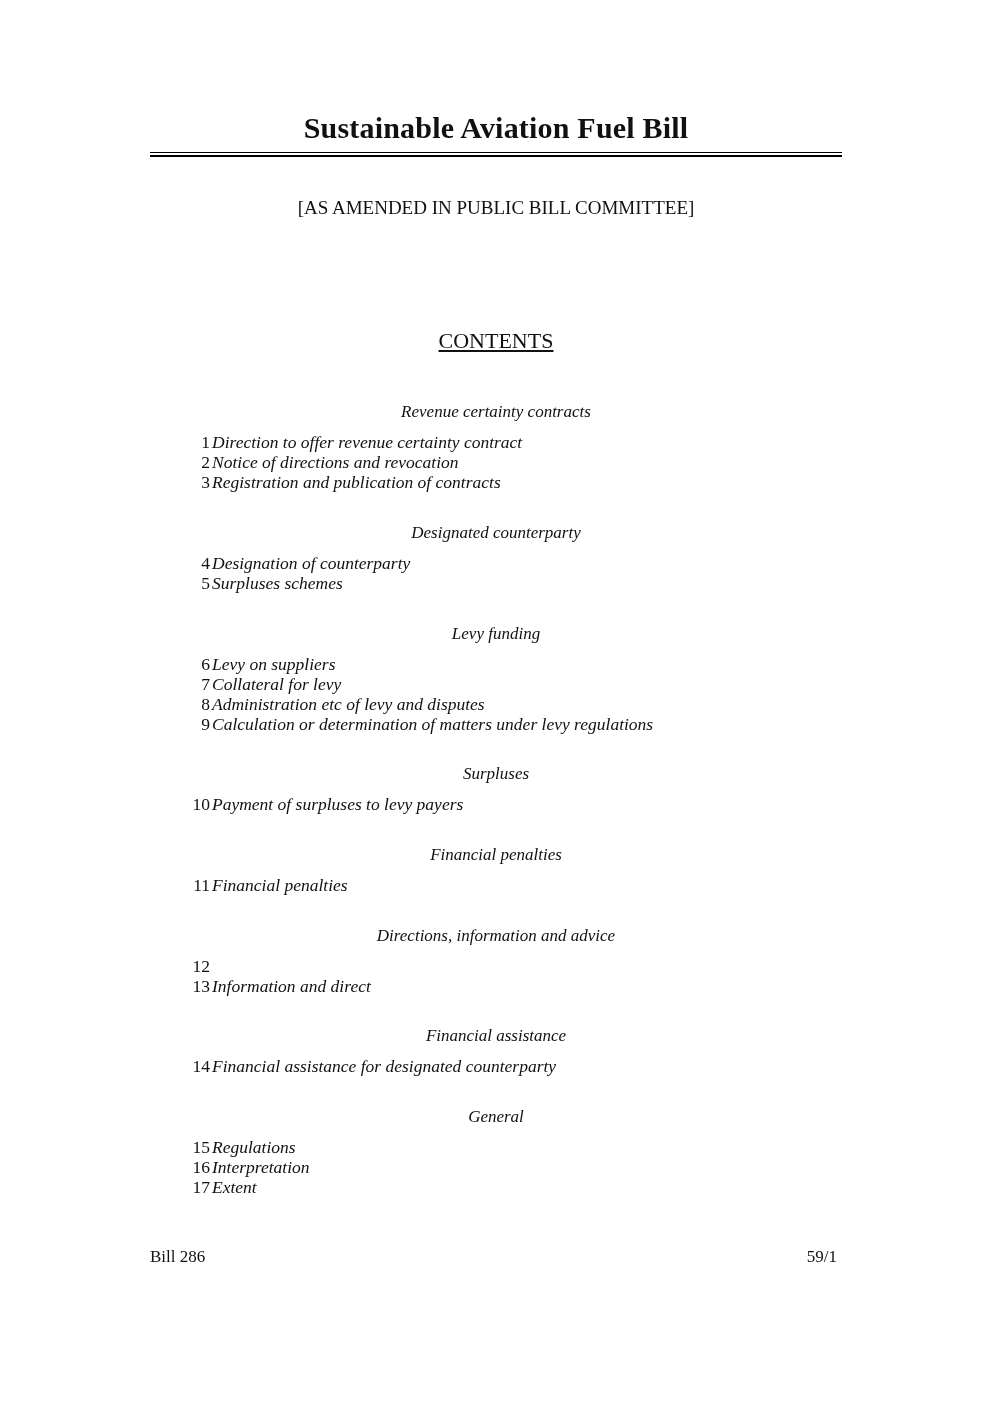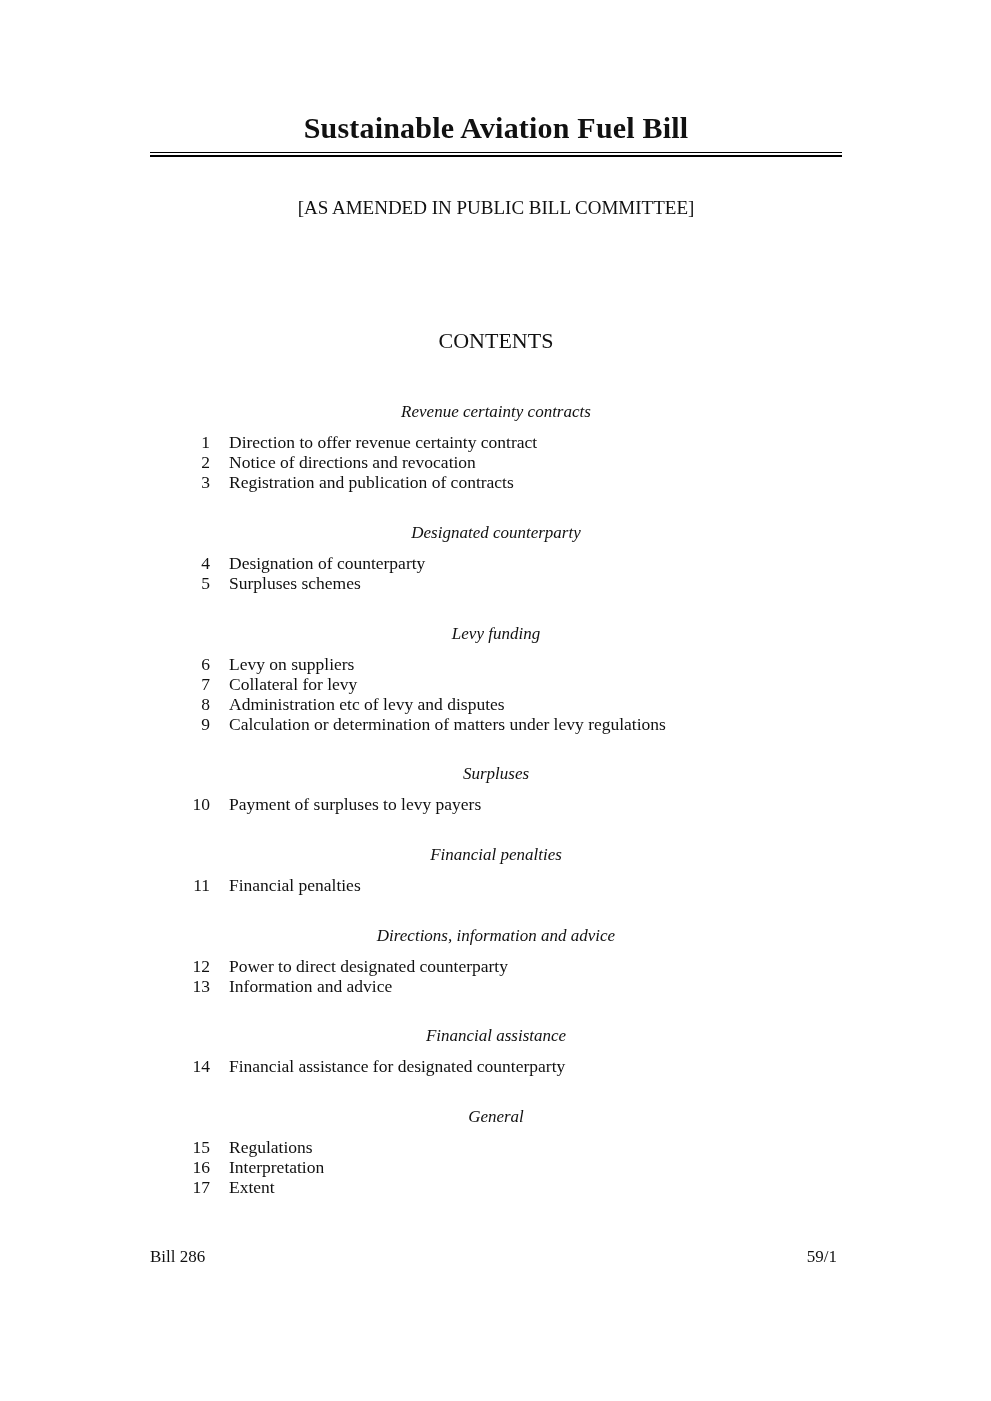--- a/index.html
+++ b/index.html
@@ -6,27 +6,27 @@
   body { width: 991px; height: 1401px; position: relative; overflow: hidden;
          font-family: "Liberation Serif", "DejaVu Serif", serif; color: #111; }
   .page { position: absolute; left: 0; top: 0; width: 987px; height: 1401px; }
   .title { position: absolute; left: 150px; width: 692px; top: 110px; text-align: center;
            font-size: 30px; font-weight: bold; line-height: 36px; letter-spacing: 0.2px; }
   .rule-thin { position: absolute; left: 150px; width: 692px; top: 152px; height: 1px; background: #000; }
   .rule-thick { position: absolute; left: 150px; width: 692px; top: 155px; height: 2px; background: #000; }
   .subtitle { position: absolute; left: 150px; width: 692px; top: 196px; text-align: center;
               font-size: 19px; line-height: 24px; }
   .contents-heading { position: absolute; left: 150px; width: 692px; top: 327px; text-align: center;
-                      font-size: 22px; line-height: 28px; }
+                      font-size: 22px; line-height: 28px; text-decoration: underline; }
   .section { position: absolute; left: 150px; width: 692px; }
   .section-heading { text-align: center; font-style: italic; font-size: 17px; line-height: 20px;
                      height: 20px; margin-bottom: 10px; }
   .item { position: relative; height: 20px; line-height: 20px; font-size: 17.5px; }
   .item .num { position: absolute; left: 0; width: 60px; text-align: right; }
-  .item .label { position: absolute; left: 79px; white-space: nowrap; }
+  .item .label { position: absolute; left: 62px; white-space: nowrap; font-style: italic; }
   .footer-left { position: absolute; left: 150px; top: 1247px; font-size: 17px; line-height: 20px; }
   .footer-right { position: absolute; right: 150px; top: 1247px; font-size: 17px; line-height: 20px; text-align: center; }
 </style>
 </head>
 <body>
 
 <div class="page">
   <div class="title">Sustainable Aviation Fuel Bill</div>
   <div class="rule-thin"></div>
   <div class="rule-thick"></div>
@@ -94,25 +94,24 @@
     <div class="item">
       <span class="num">11</span>
       <span class="label">Financial penalties</span>
     </div>
   </div>
 
   <div class="section" style="top:926px;">
     <div class="section-heading">Directions, information and advice</div>
     <div class="item">
       <span class="num">12</span>
-      <span class="label">Power to direct designated counterparty</span>
     </div>
     <div class="item">
       <span class="num">13</span>
-      <span class="label">Information and advice</span>
+      <span class="label">Information and direct</span>
     </div>
   </div>
 
   <div class="section" style="top:1026px;">
     <div class="section-heading">Financial assistance</div>
     <div class="item">
       <span class="num">14</span>
       <span class="label">Financial assistance for designated counterparty</span>
     </div>
   </div>

